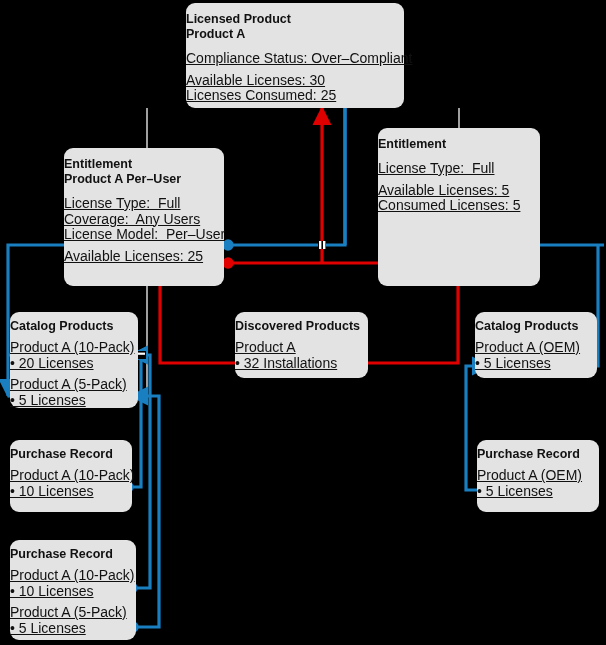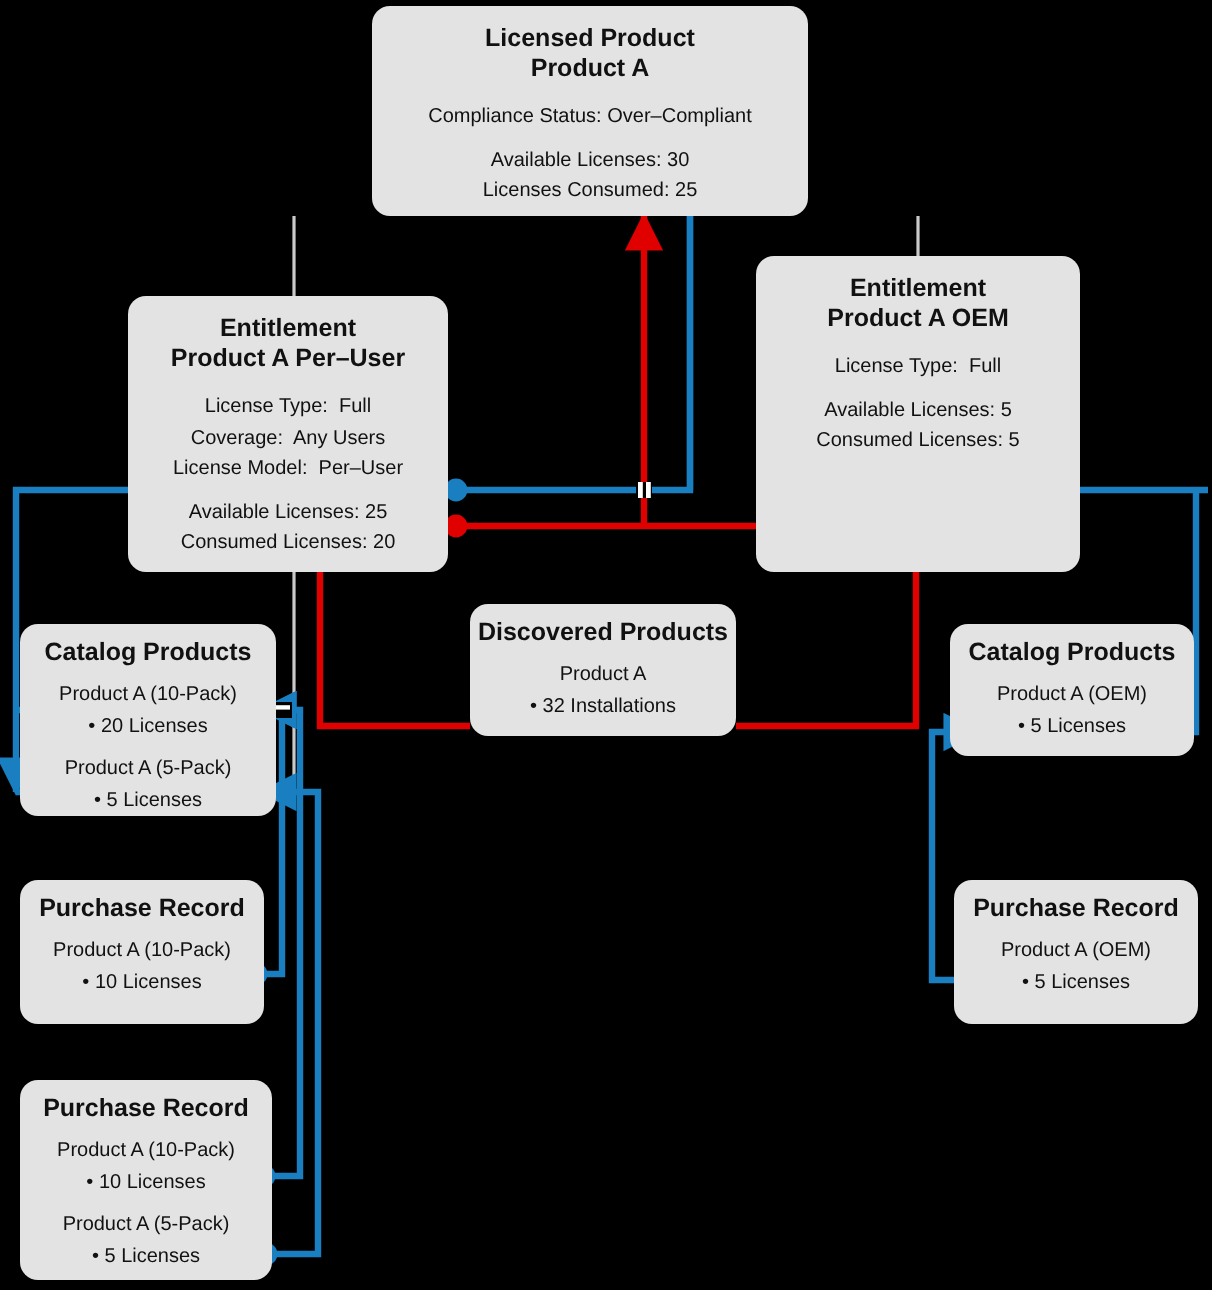--- a/index.html
+++ b/index.html
@@ -4,33 +4,33 @@
 <style>
   html,body{margin:0;padding:0;background:#000;}
   body{width:606px;height:645px;overflow:hidden;
        font-family:"Liberation Sans","DejaVu Sans",sans-serif;}
   #stage{position:relative;width:606px;height:645px;background:#000;}
 
   svg.wires{position:absolute;left:0;top:0;width:606px;height:645px;
             pointer-events:none;}
 
   .node{position:absolute;background:#e3e3e3;border-radius:9px;
-        color:#111;text-align:center;box-sizing:border-box;}
+        color:#111;text-align:left;box-sizing:border-box;}
   .node .ttl{font-weight:bold;font-size:12.5px;line-height:15px;}
   .node .ttl2{font-weight:bold;font-size:12.5px;line-height:15px;}
-  .node .ln{font-size:10px;line-height:15.5px;white-space:pre;}
+  .node .ln{font-size:14px;line-height:15.5px;white-space:pre;text-decoration:underline;}
   .gap{height:9px;}
   .gap-sm{height:6px;}
 
   
   #licensed-product{left:186px;top:3px;width:218px;height:105px;padding-top:9px;}
   #ent-peruser{left:64px;top:148px;width:160px;height:138px;padding-top:9px;}
   #ent-oem{left:378px;top:128px;width:162px;height:158px;padding-top:9px;}
   #catalog-left{left:10px;top:312px;width:128px;height:96px;padding-top:7px;}
-  #discovered{left:235px;top:302px;width:133px;height:66px;padding-top:7px;}
+  #discovered{left:235px;top:312px;width:133px;height:66px;padding-top:7px;}
   #catalog-right{left:475px;top:312px;width:122px;height:66px;padding-top:7px;}
   #purchase-left-1{left:10px;top:440px;width:122px;height:72px;padding-top:7px;}
   #purchase-left-2{left:10px;top:540px;width:126px;height:100px;padding-top:7px;}
   #purchase-right{left:477px;top:440px;width:122px;height:72px;padding-top:7px;}
 </style>
 </head>
 <body>
 
 <div id="stage">
 
@@ -114,26 +114,24 @@
 
   <div class="node" id="ent-peruser">
     <div class="ttl">Entitlement</div>
     <div class="ttl2">Product A Per–User</div>
     <div class="gap"></div>
     <div class="ln">License Type:  Full</div>
     <div class="ln">Coverage:  Any Users</div>
     <div class="ln">License Model:  Per–User</div>
     <div class="gap-sm"></div>
     <div class="ln">Available Licenses: 25</div>
-    <div class="ln">Consumed Licenses: 20</div>
   </div>
 
   <div class="node" id="ent-oem">
     <div class="ttl">Entitlement</div>
-    <div class="ttl2">Product A OEM</div>
     <div class="gap"></div>
     <div class="ln">License Type:  Full</div>
     <div class="gap-sm"></div>
     <div class="ln">Available Licenses: 5</div>
     <div class="ln">Consumed Licenses: 5</div>
   </div>
 
   <div class="node" id="catalog-left">
     <div class="ttl">Catalog Products</div>
     <div class="gap-sm"></div>

